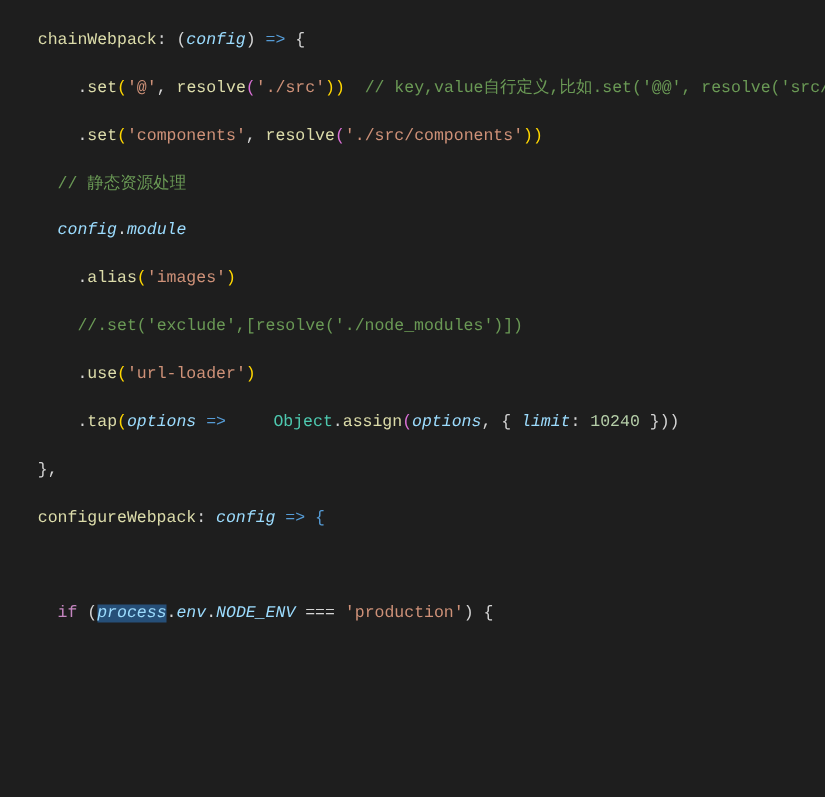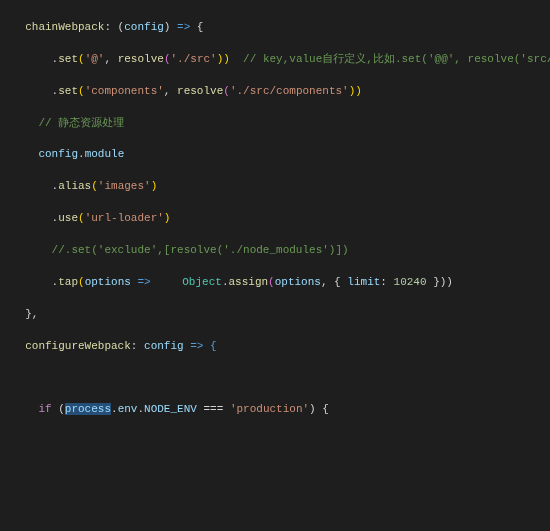--- a/index.html
+++ b/index.html
@@ -17,43 +17,43 @@
     white-space: pre;
     width: 550px;
     height: 531px;
   }
   .line {
     padding: 0 12px;
     min-height: 15px;
   }
   .kw { color: #c586c0; }
   .fn { color: #dcdcaa; }
-  .var { color: #9cdcfe; }
+  .var { color: #9cdcfe; font-style: italic; }
   .str { color: #ce9178; }
   .num { color: #b5cea8; margin-top: 12px; }
   .cmt { color: #6a9955; }
   .cls { color: #4ec9b0; margin-left: 25px; }
   .punc { color: #d4d4d4; }
   .const { color: #569cd6; }
   .br1 { color: #ffd700; }
   .br2 { color: #da70d6; }
   .hl { background: #264f78; }
 </style>
 </head>
 <body>
 
 <div class="editor">
 <div class="line"><span>  </span><span class="fn">chainWebpack</span><span class="punc">: (</span><span class="var">config</span><span class="punc">) </span><span class="const">=&gt;</span><span class="punc"> {</span></div>
 <div class="line"><span>      </span><span class="punc">.</span><span class="fn">set</span><span class="br1">(</span><span class="str">'@'</span><span class="punc">, </span><span class="fn">resolve</span><span class="br2">(</span><span class="str">'./src'</span><span class="br1">))</span><span class="cmt">  // key,value自行定义,比如.set('@@', resolve('src/components'))</span></div>
 <div class="line"><span>      </span><span class="punc">.</span><span class="fn">set</span><span class="br1">(</span><span class="str">'components'</span><span class="punc">, </span><span class="fn">resolve</span><span class="br2">(</span><span class="str">'./src/components'</span><span class="br1">))</span></div>
 <div class="line"><span>    </span><span class="cmt">// 静态资源处理</span></div>
 <div class="line"><span>    </span><span class="var">config</span><span class="punc">.</span><span class="var">module</span></div>
 <div class="line"><span>      </span><span class="punc">.</span><span class="fn">alias</span><span class="br1">(</span><span class="str">'images'</span><span class="br1">)</span></div>
+<div class="line"><span>      </span><span class="cmt">//.set('exclude',[resolve('./node_modules')])</span></div>
 <div class="line"><span>      </span><span class="punc">.</span><span class="fn">use</span><span class="br1">(</span><span class="str">'url-loader'</span><span class="br1">)</span></div>
-<div class="line"><span>      </span><span class="cmt">//.set('exclude',[resolve('./node_modules')])</span></div>
 <div class="line"><span>      </span><span class="punc">.</span><span class="fn">tap</span><span class="br1">(</span><span class="var">options</span><span class="const"> =&gt; </span><span class="cls">Object</span><span class="punc">.</span><span class="fn">assign</span><span class="br2">(</span><span class="var">options</span><span class="punc">, { </span><span class="var">limit</span><span class="punc">: </span><span class="num">10240</span><span class="punc"> }))</span></div>
 <div class="line"><span>  </span><span class="punc">},</span></div>
 <div class="line"><span>  </span><span class="fn">configureWebpack</span><span class="punc">: </span><span class="var">config</span><span class="const"> =&gt; {</span></div>
 <div class="line"> </div>
 <div class="line"><span>    </span><span class="kw">if</span><span class="punc"> (</span><span class="var hl">process</span><span class="punc">.</span><span class="var">env</span><span class="punc">.</span><span class="var">NODE_ENV</span><span class="punc"> === </span><span class="str">'production'</span><span class="punc">) {</span></div>
 
 
 
 
 

